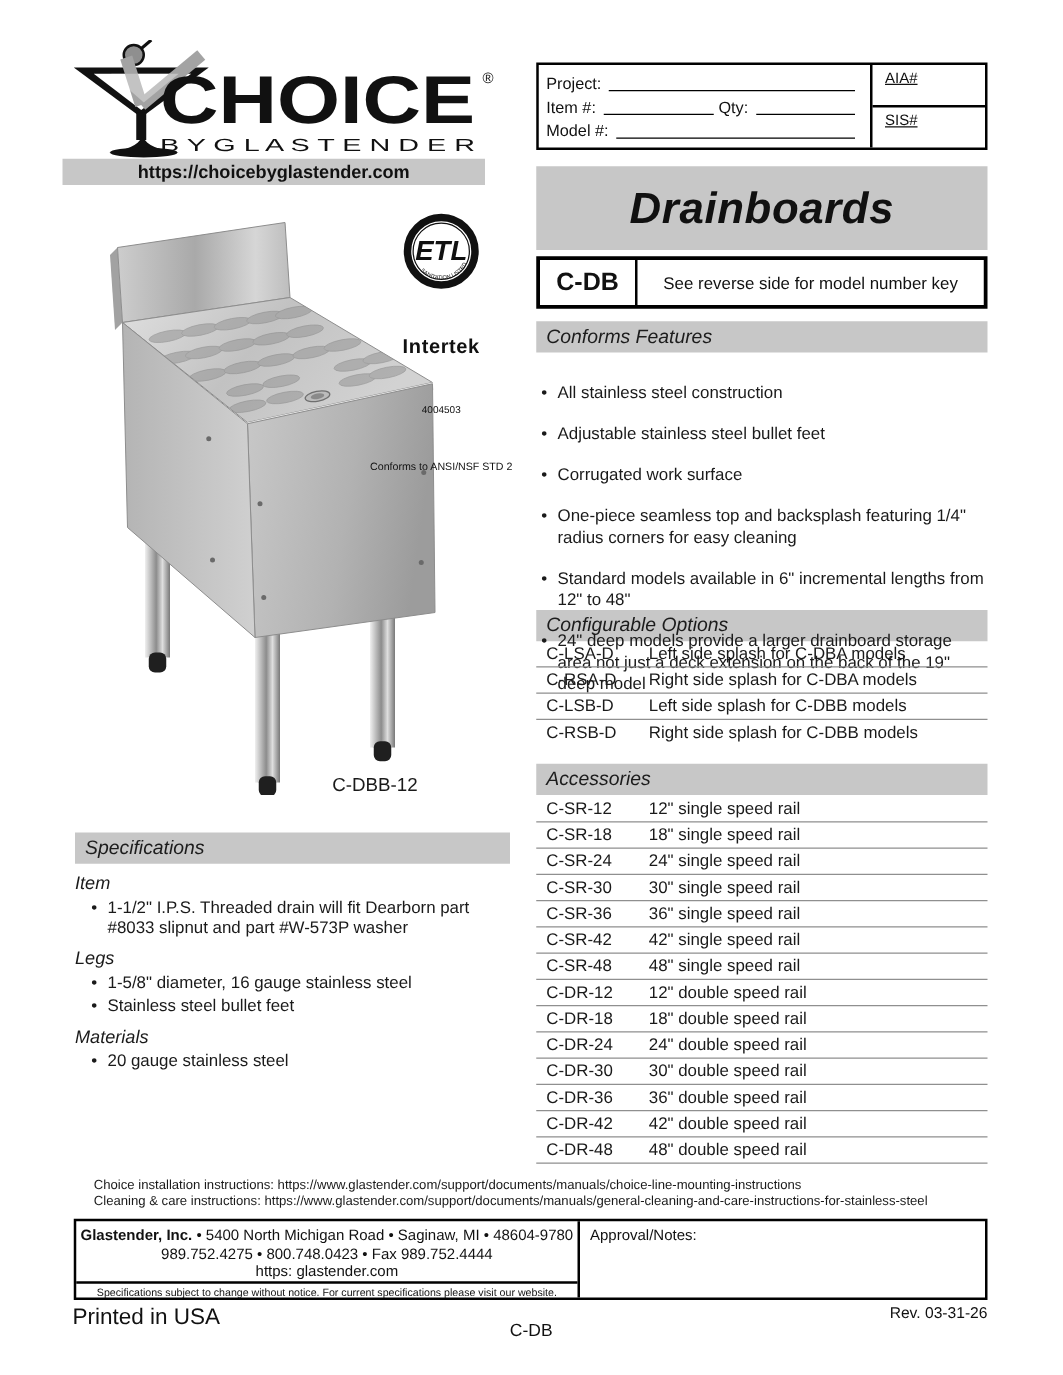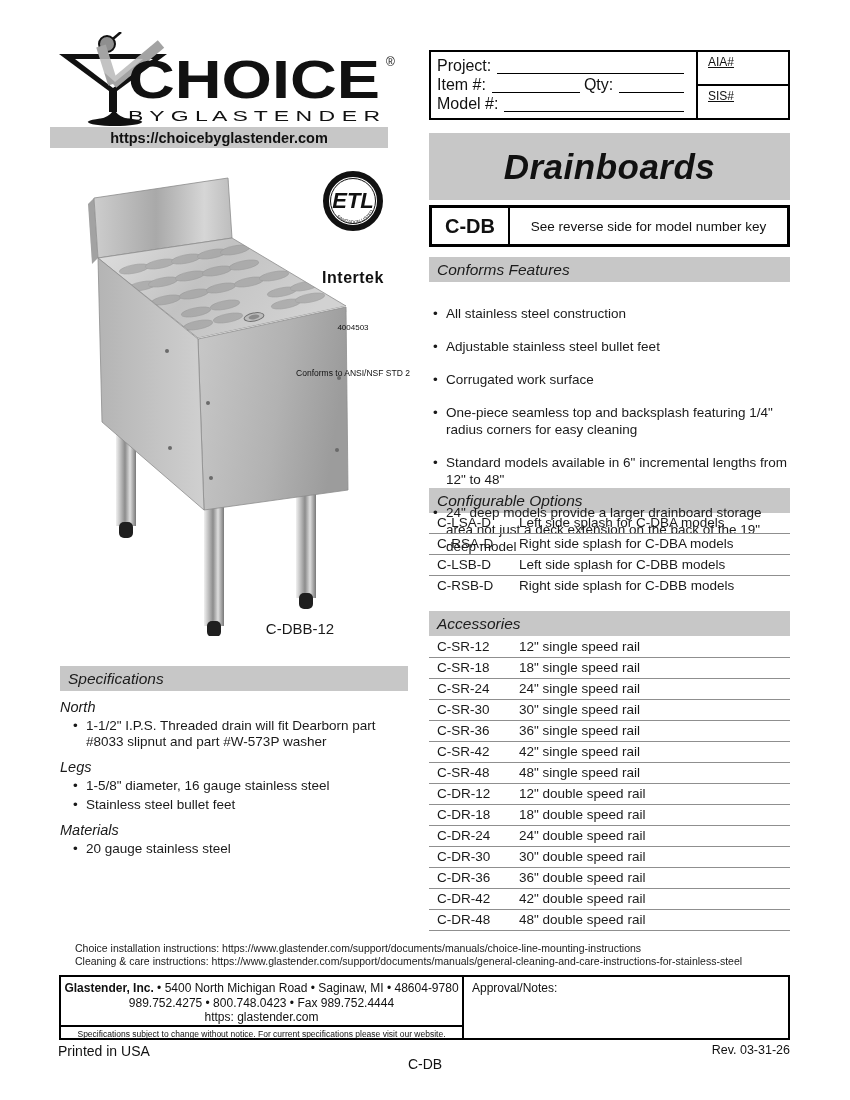--- a/index.html
+++ b/index.html
@@ -11,21 +11,21 @@
   .logo-svg { position:absolute; left:55px; top:32px; }
   .url-bar { position:absolute; left:50px; top:127px; width:338px; height:21px;
              background:#c7c7c7; display:flex; align-items:center; justify-content:center;
              font-size:14.5px; font-weight:bold; color:#111; }
 
   
   .order-form { position:absolute; left:429px; top:50px; width:361px; height:70px;
                 border:2px solid #000; display:flex; background:#fff; }
   .of-left { flex:1; display:flex; flex-direction:column; justify-content:space-around;
              padding:4px 8px 4px 6px; }
-  .of-row { display:flex; align-items:flex-end; font-size:16px; }
+  .of-row { display:flex; align-items:flex-end; font-size:13px; }
   .of-row .lbl { white-space:nowrap; }
   .blank { display:inline-block; border-bottom:1.5px solid #000; height:15px; margin:0 4px 1px 6px; }
   .blank.grow { flex:1; }
   .blank.fixed { width:88px; }
   .of-right { width:92px; border-left:2px solid #000; display:flex; flex-direction:column; }
   .of-cell { flex:1; font-size:12px; padding:3px 10px;text-decoration:underline; }
   .of-cell:first-child { border-bottom:2px solid #000; }
 
   
   .title-box { position:absolute; left:429px; top:133px; width:361px; height:67px;
@@ -82,21 +82,21 @@
   .inst-2 { top:955px; }
 
   .footer-box { position:absolute; left:59px; top:975px; width:731px; height:65px;
                 border:2px solid #000; display:flex; background:#fff; }
   .fb-left { width:403px; border-right:2px solid #000; display:flex; flex-direction:column; }
   .company-block { flex:1; text-align:center; font-size:12px; line-height:14.5px; padding-top:4px; }
   .smallprint { border-top:2px solid #000; font-size:8.5px; text-align:center;
                 padding:2px 2px; white-space:nowrap; }
   .fb-right { flex:1; font-size:12px; padding:4px 8px; }
 
-  .printed { position:absolute; left:58px; top:1043px; font-size:14px; }
+  .printed { position:absolute; left:58px; top:1043px; font-size:18px; }
   .rev { position:absolute; right:60px; top:1043px; font-size:12.5px; }
   .doc-code { position:absolute; left:0; top:1056px; width:850px; text-align:center; font-size:14px; }
 </style>
 </head>
 <body>
 
 <div class="page">
 
   <svg class="logo-svg" width="345" height="95" viewBox="0 0 345 95">
     <g>
@@ -344,21 +344,21 @@
         <textPath href="#ringpath" startOffset="8">SANITATION LISTED</textPath>
       </text>
     </svg>
     <div class="company">Intertek</div>
     <div class="number">4004503</div>
     <div class="conf">Conforms to ANSI/NSF STD 2</div>
   </div>
 
   <div class="specs">
     <div class="spec-group">
-      <div class="spec-head">North</div>
+      <div class="spec-head">Item</div>
       <div class="spec-item">1-1/2" I.P.S. Threaded drain will fit Dearborn part #8033 slipnut and part #W-573P washer</div>
     </div>
     <div class="spec-group">
       <div class="spec-head">Legs</div>
       <div class="spec-item">1-5/8" diameter, 16 gauge stainless steel</div>
       <div class="spec-item">Stainless steel bullet feet</div>
     </div>
     <div class="spec-group">
       <div class="spec-head">Materials</div>
       <div class="spec-item">20 gauge stainless steel</div>

